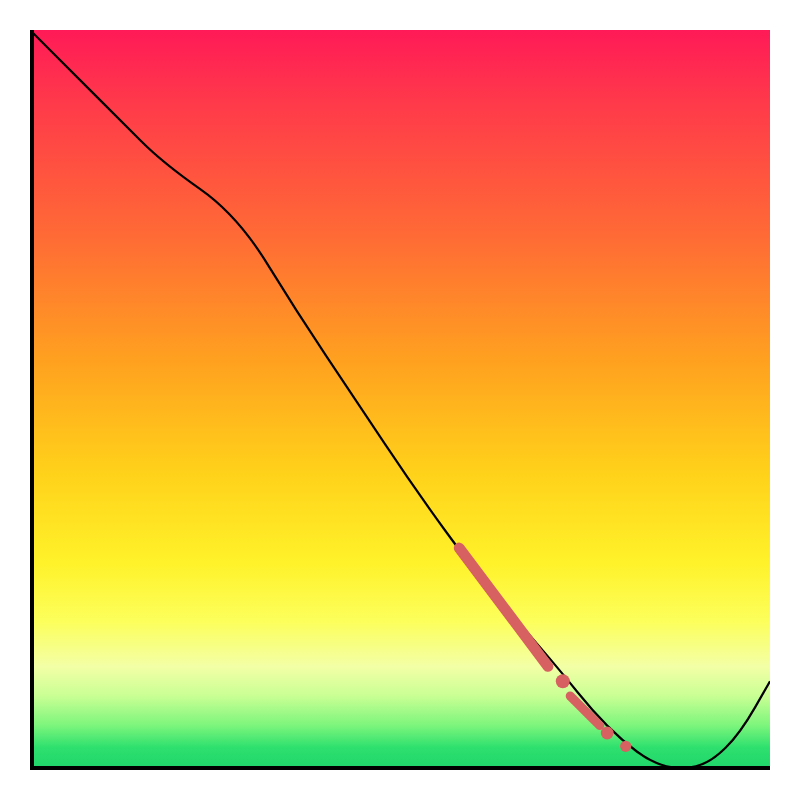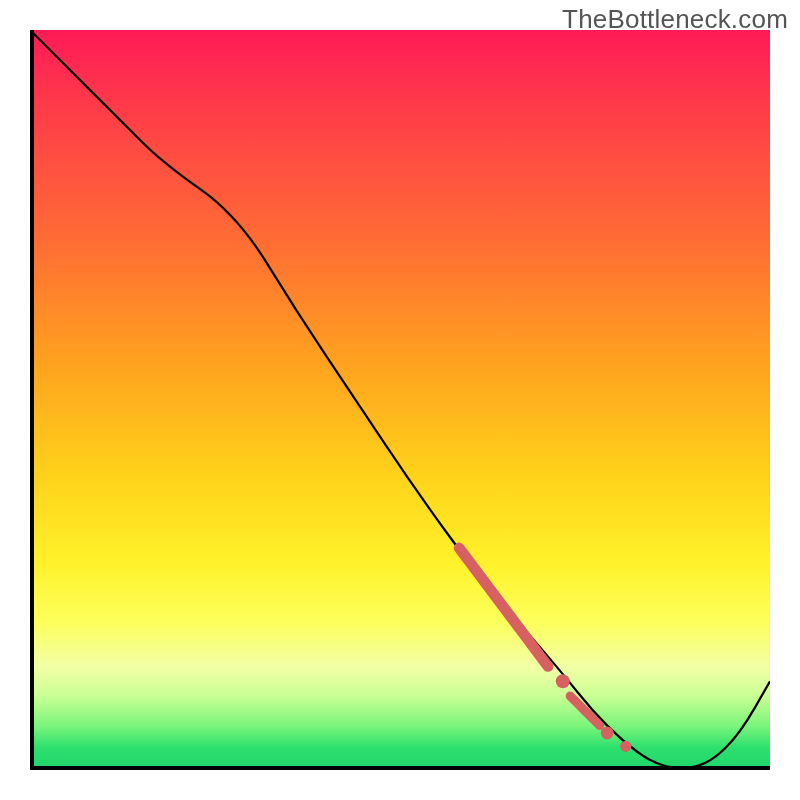--- a/index.html
+++ b/index.html
@@ -75,21 +75,20 @@
     position: absolute;
     inset: 0;
     width: 100%;
     height: 100%;
   }
 </style>
 </head>
 <body>
 
 <div class="stage">
-  <div class="watermark">TheBottleneck.com</div>
   <div class="plot">
     <div class="bg"></div>
     <div class="frame-left"></div>
     <div class="frame-bottom"></div>
     <svg class="overlay" viewBox="0 0 740 740" preserveAspectRatio="none">
       <path id="curve-path" fill="none" stroke="#000000" stroke-width="2.2" d="M 0.0 0.0 Q 0.0 0.0 22.2 22.2 Q 44.4 44.4 66.6 66.6 Q 88.8 88.8 111.0 111.0 Q 133.2 133.2 170.2 159.1 Q 207.2 185.0 236.8 233.1 Q 266.4 281.2 296.0 325.6 Q 325.6 370.0 355.2 414.4 Q 384.8 458.8 414.4 499.5 Q 444.0 540.2 466.2 566.1 Q 488.4 592.0 510.6 617.9 Q 532.8 643.8 547.6 662.3 Q 562.4 680.8 577.2 695.6 Q 592.0 710.4 606.8 721.5 Q 621.6 732.6 636.4 736.3 Q 651.2 740.0 666.0 736.3 Q 680.8 732.6 695.6 717.8 Q 710.4 703.0 725.2 677.1 T 740.0 651.2"></path>
       <g id="markers-group">
           <line x1="429.2" y1="518" x2="518" y2="636.4" stroke="#d76161" stroke-width="10.8" stroke-linecap="round"></line>
           <circle cx="532.8" cy="651.2" r="7" fill="#d76161" stroke="#a63d3d" stroke-width="0"></circle>
           <line x1="540.1999999999999" y1="666" x2="569.8000000000001" y2="695.6" stroke="#d76161" stroke-width="9" stroke-linecap="round"></line>

